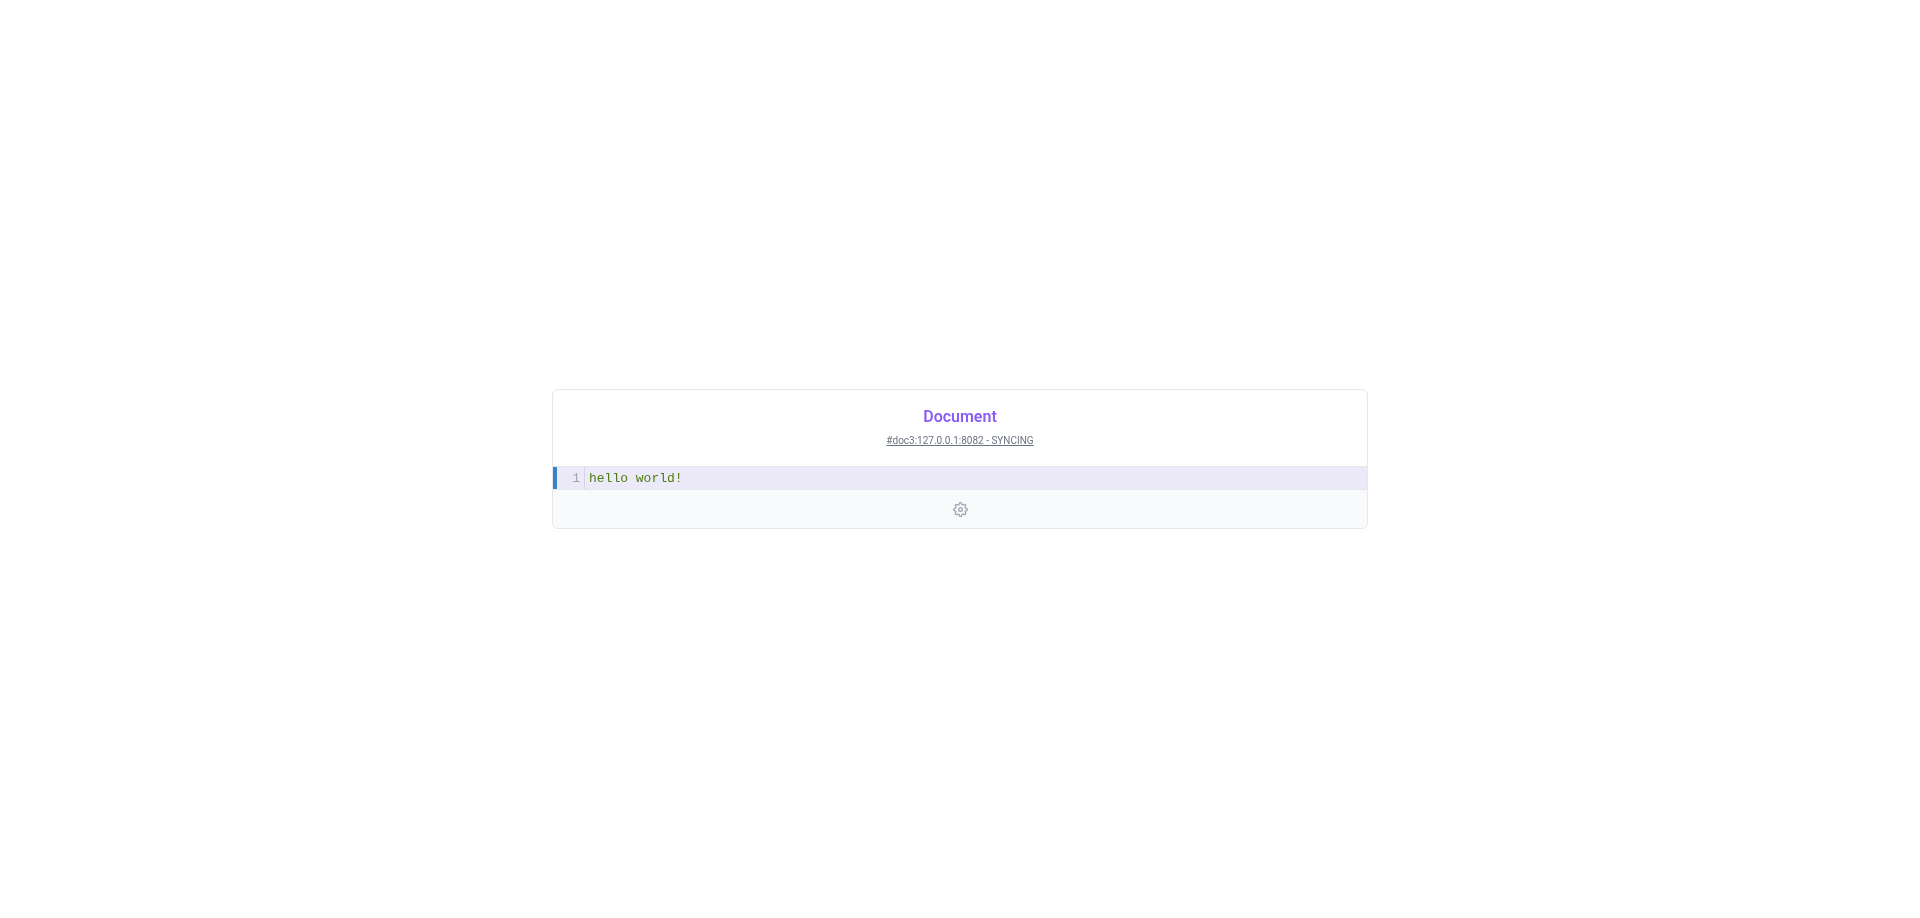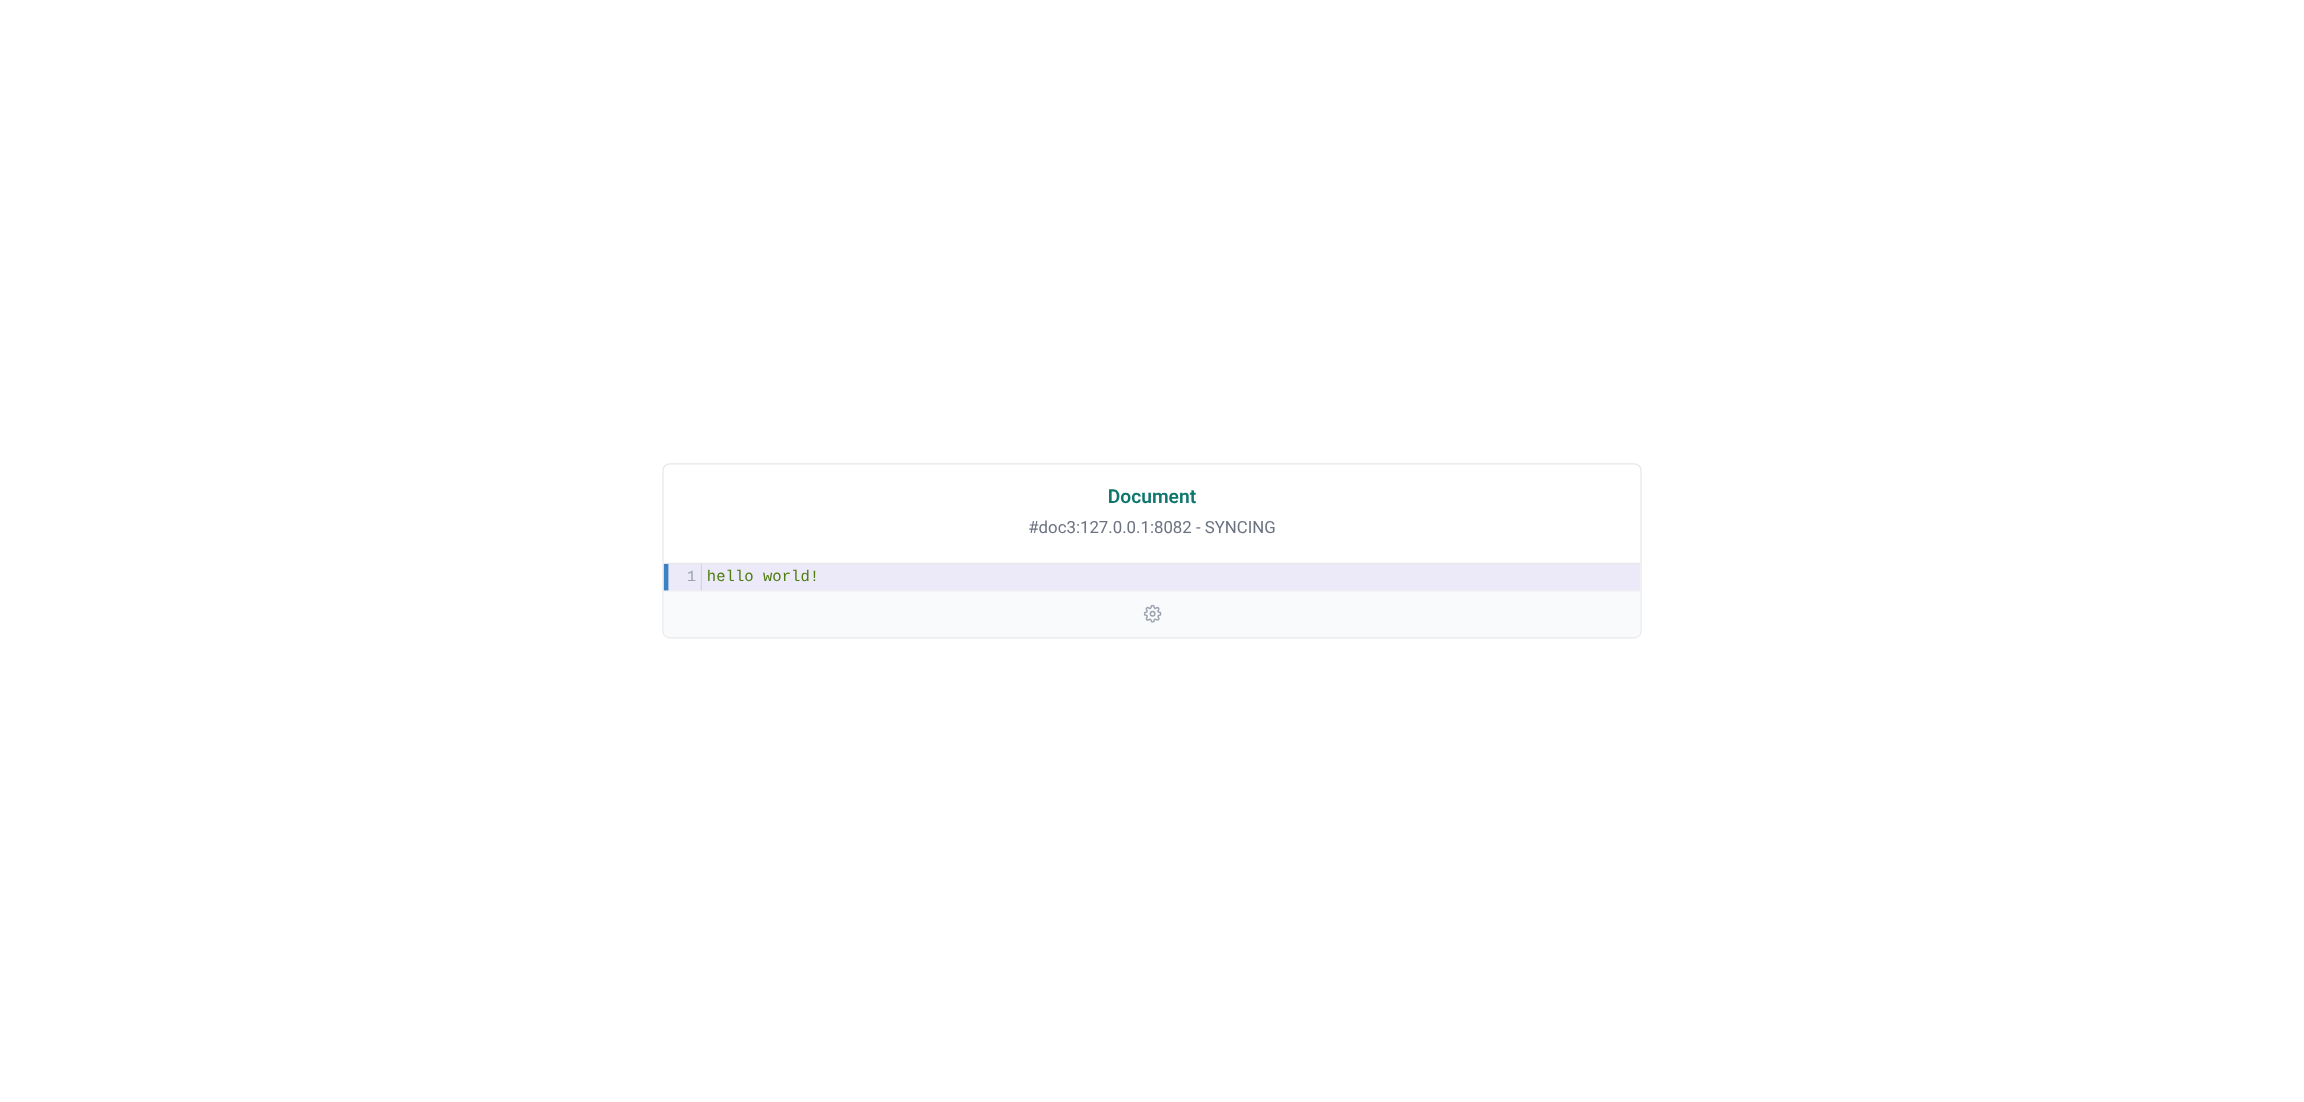--- a/index.html
+++ b/index.html
@@ -27,29 +27,30 @@
     }
 
     .card-header {
       padding: 16px 20px 18px 20px;
       text-align: center;
     }
 
     .card-title {
       font-size: 16px;
       font-weight: 600;
-      color: #0f766e;
+      color: #8b5cf6;
       line-height: 1.4;
     }
 
     .card-subtitle {
       margin-top: 6px;
-      font-size: 14px;
+      font-size: 10px;
       color: #6b7280;
       line-height: 1.4;
+      text-decoration: underline;
     }
 
     .editor {
       border-top: 1px solid #e5e7eb;
       border-bottom: 1px solid #e5e7eb;
       background: #ffffff;
     }
 
     .editor-line {
       display: flex;

